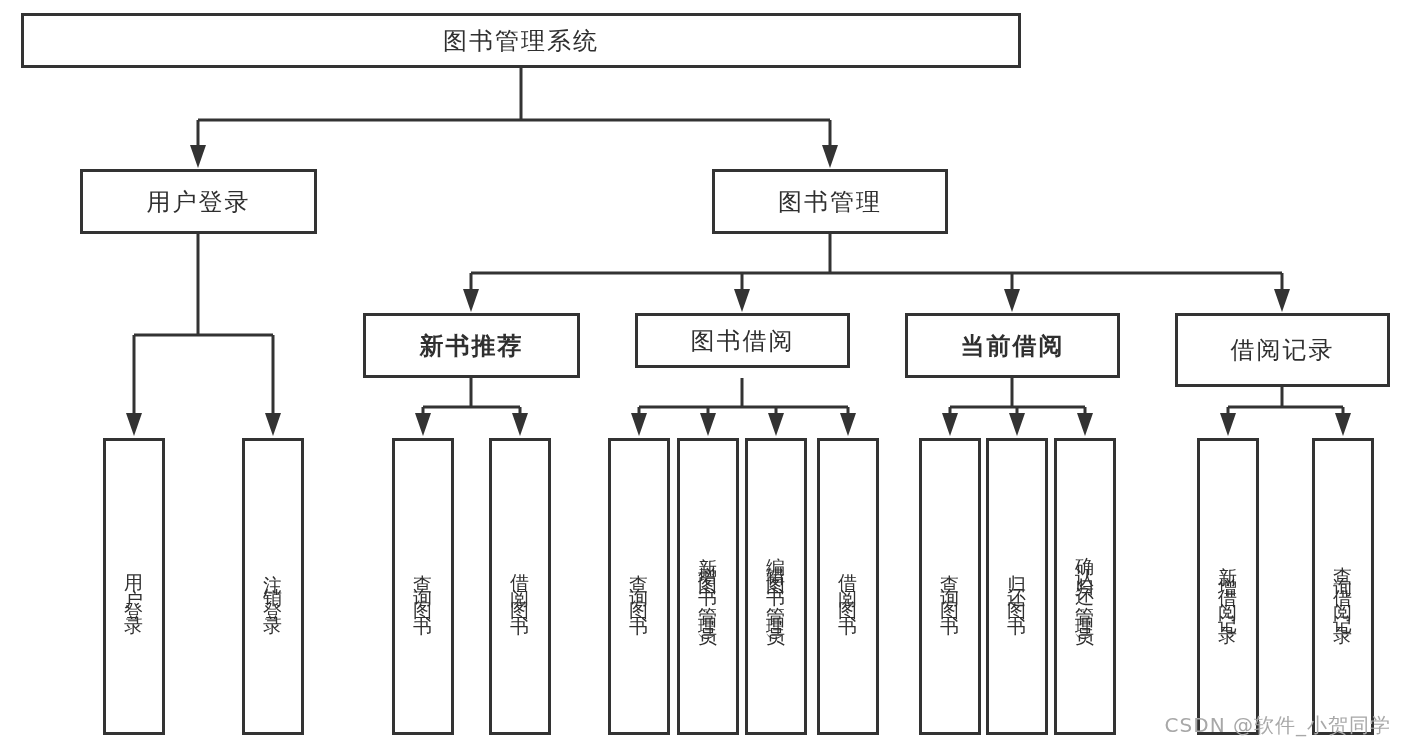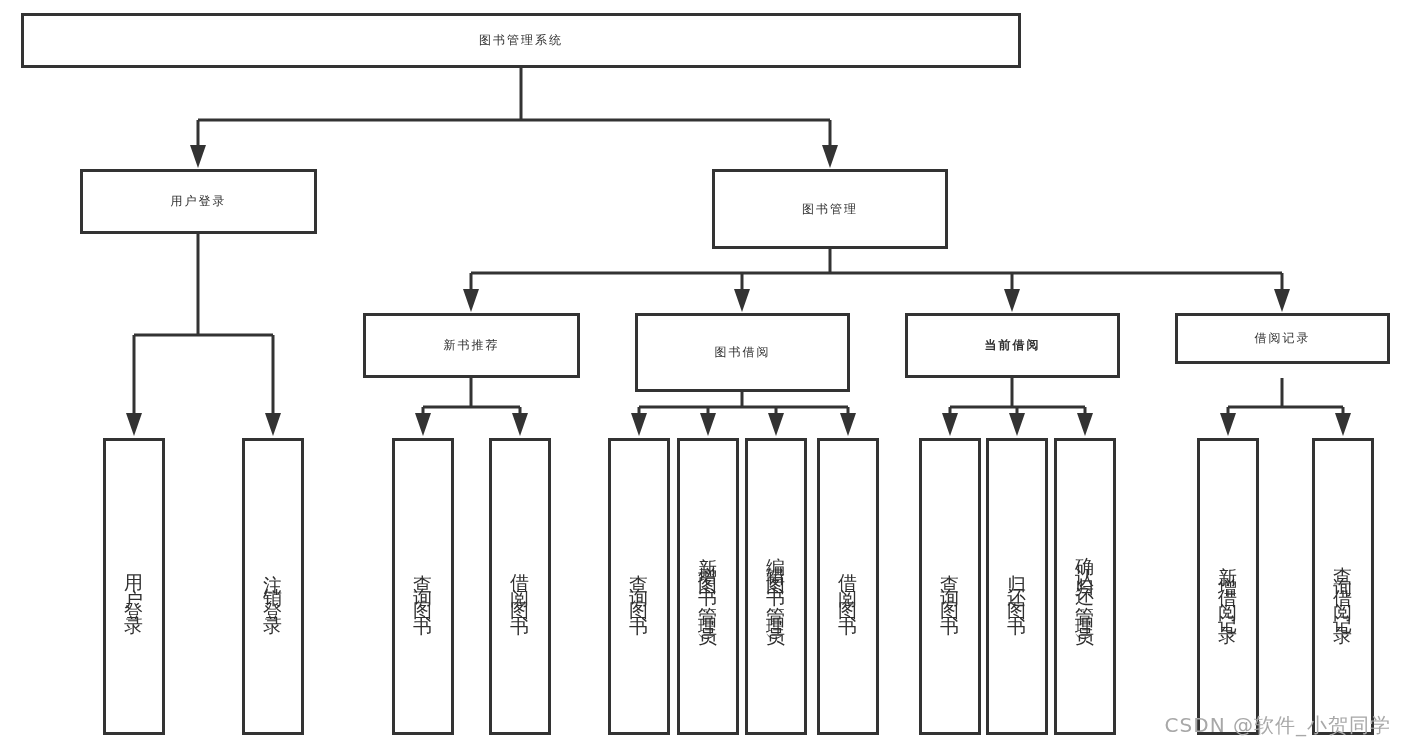--- a/index.html
+++ b/index.html
@@ -25,21 +25,21 @@
     position: absolute;
     box-sizing: border-box;
     background: #ffffff;
     border: 3px solid #333333;
     display: flex;
     align-items: center;
     justify-content: center;
     z-index: 2;
   }
   .hlabel {
-    font-size: 12px;
+    font-size: 24px;
     color: #2f2f2f;
     letter-spacing: 2px;
     white-space: nowrap;
   }
   .vtext {
     writing-mode: vertical-rl;
     text-orientation: mixed;
     font-size: 19px;
     color: #2f2f2f;
     line-height: 1;
@@ -132,34 +132,34 @@
     </g>
   </svg>
 
   <div class="node" style="left:21px; top:13px; width:1000px; height:55px;">
     <span class="hlabel">图书管理系统</span>
   </div>
 
   <div class="node" style="left:80px; top:169px; width:237px; height:65px;">
     <span class="hlabel">用户登录</span>
   </div>
-  <div class="node" style="left:712px; top:169px; width:236px; height:80px;">
+  <div class="node" style="left:712px; top:169px; width:236px; height:65px;">
     <span class="hlabel">图书管理</span>
   </div>
 
-  <div class="node" style="left:363px; top:313px; width:217px; height:65px;">
+  <div class="node" style="left:363px; top:313px; width:217px; height:65px;font-weight:bold;">
     <span class="hlabel">新书推荐</span>
   </div>
-  <div class="node" style="left:635px; top:313px; width:215px; height:79px;">
+  <div class="node" style="left:635px; top:313px; width:215px; height:55px;">
     <span class="hlabel">图书借阅</span>
   </div>
   <div class="node" style="left:905px; top:313px; width:215px; height:65px;font-weight:bold;">
     <span class="hlabel">当前借阅</span>
   </div>
-  <div class="node" style="left:1175px; top:313px; width:215px; height:51px;">
+  <div class="node" style="left:1175px; top:313px; width:215px; height:74px;">
     <span class="hlabel">借阅记录</span>
   </div>
 
   <div class="node" style="left:103px; top:438px; width:62px; height:297px;">
     <span class="vtext gap-4">用户登录</span>
   </div>
   <div class="node" style="left:242px; top:438px; width:62px; height:297px;">
     <span class="vtext gap-4">注销登录</span>
   </div>
 

